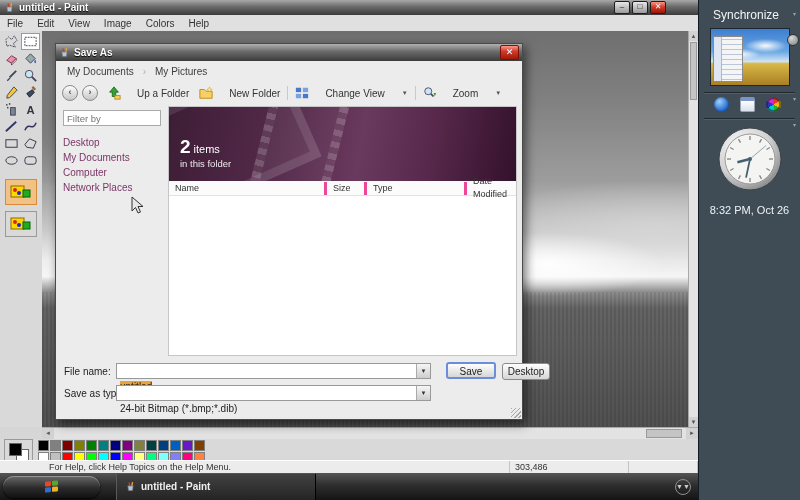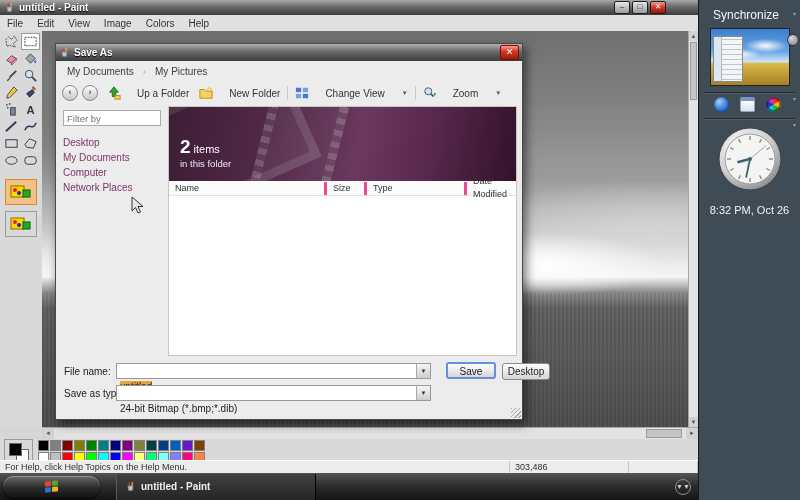--- a/index.html
+++ b/index.html
@@ -55,21 +55,21 @@
   .cc-fg{position:absolute;left:4px;top:3px;width:11px;height:11px;border:1px solid #666;z-index:2;}
   .cc-bg{position:absolute;left:11px;top:9px;width:11px;height:11px;border:1px solid #666;}
   .swatches{position:absolute;left:38px;top:1px;}
   .swrow{display:flex;gap:1px;margin-bottom:1px;}
   .swatch{width:9px;height:9px;border:1px solid #808080;box-sizing:content-box;}
 
   
   .statusbar{position:absolute;left:0;bottom:0;width:100%;height:12px;background:#ececec;border-top:1px solid #fff;
     display:flex;font-size:9px;color:#333;}
   .sb-cell{border-right:1px solid #c3c3c3;padding:0 5px;line-height:12px;white-space:nowrap;overflow:hidden;}
-  .sb-left{flex:1;}
+  .sb-left{flex:1;margin-left:44px;}
   .sb-coords{width:108px;}
   .sb-extra{width:58px;}
 
   
   .dialog{position:absolute;left:55px;top:43px;width:468px;height:377px;background:#ececec;
     border:1px solid #4a4a4a;box-shadow:3px 4px 10px rgba(0,0,0,.55);box-sizing:border-box;z-index:5;}
   .dlg-titlebar{height:17px;background:linear-gradient(#b0b0b0,#6a6a6a 45%,#3b3b3b);display:flex;align-items:center;padding:0 3px;}
   .dlg-title{color:#fff;font-size:10px;font-weight:bold;margin-left:4px;text-shadow:0 1px 1px #000;}
   .dlg-close{margin-left:auto;width:17px;height:13px;border:1px solid #7a0f05;border-radius:2px;
     background:linear-gradient(#ff9a8a,#d23b2a 40%,#a01808);color:#fff;font-size:9px;line-height:12px;text-align:center;}

